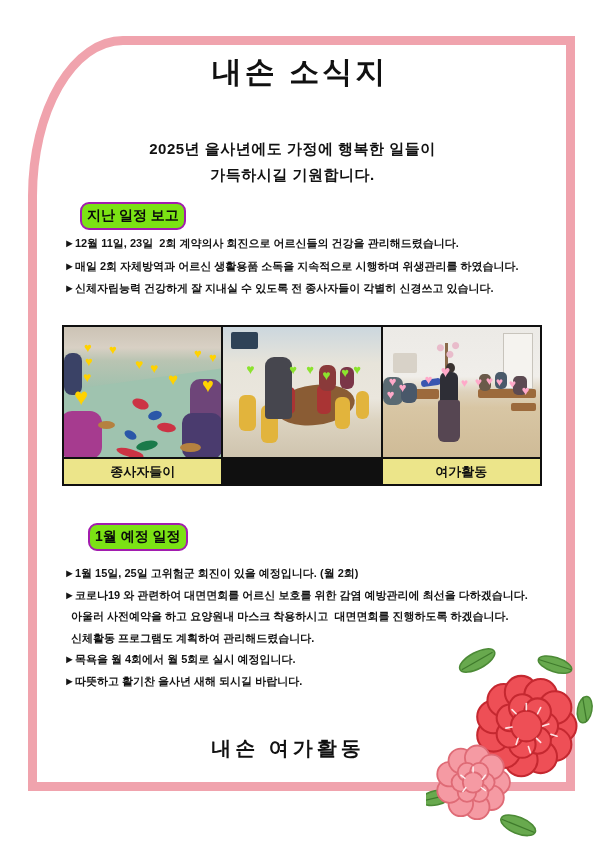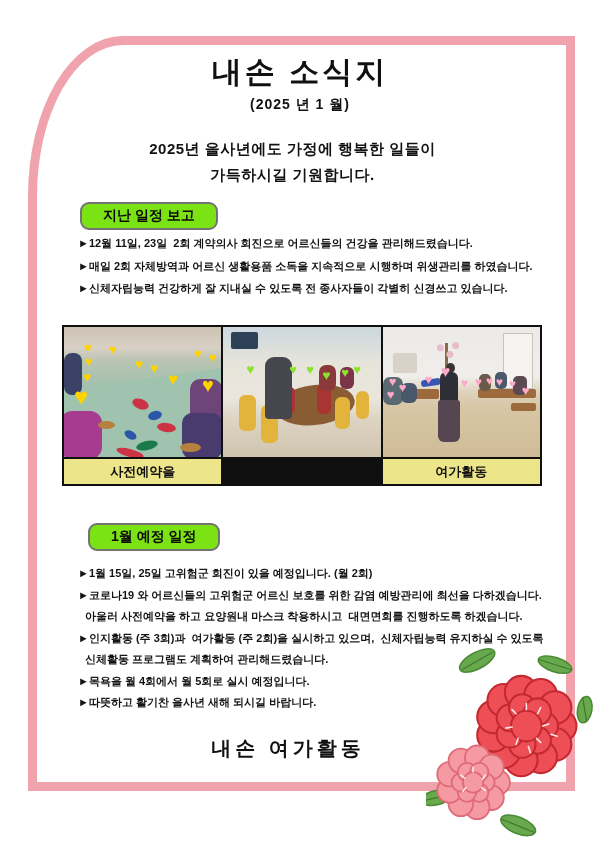--- a/index.html
+++ b/index.html
@@ -11,26 +11,26 @@
          border:9px solid #f0a3ad;border-top-left-radius:95px 160px;}
 
   .title{position:absolute;left:0;right:0;top:52px;text-align:center;
          font-size:30px;font-weight:700;letter-spacing:3px;}
   .subtitle{position:absolute;left:0;right:0;top:96px;text-align:center;
             font-size:14px;font-weight:700;letter-spacing:1px;}
 
   .greeting{position:absolute;left:0;right:15px;top:136px;text-align:center;
             font-size:15px;font-weight:700;line-height:26px;letter-spacing:.5px;}
 
-  .badge{position:absolute;display:inline-block;background:#7be214;border:2px solid #737373;
-         border-radius:9px;padding:3px 21px;font-size:14px;font-weight:700;color:#0a0a0a;}
+  .badge{position:absolute;display:inline-block;background:#7be214;border:2px solid #a21caf;
+         border-radius:9px;padding:3px 5px;font-size:14px;font-weight:700;color:#0a0a0a;}
   .badge1{left:80px;top:202px;}
   .badge2{left:88px;top:523px;}
 
-  .bullets{position:absolute;left:64px;font-size:11px;font-weight:700;color:#141414;margin-left:14px;}
+  .bullets{position:absolute;left:64px;font-size:11px;font-weight:700;color:#141414;}
   .bullets1{top:232px;line-height:22.5px;}
   .bullets2{top:563px;line-height:21.5px;}
   .bullet{white-space:pre;}
   .bullet.cont{padding-left:7px;}
 
   
   .photo-table{position:absolute;left:62px;top:325px;width:480px;display:flex;
                border:2px solid #101010;box-sizing:border-box;background:#101010;}
   .photo-cell{flex:1;display:flex;flex-direction:column;min-width:0;}
   .photo-cell + .photo-cell{border-left:2px solid #101010;}
@@ -58,21 +58,20 @@
   .flowers{position:absolute;left:426px;top:646px;width:172px;height:200px;z-index:5;}
 </style>
 </head>
 <body>
 
 <div id="page">
 
   <div class="frame"></div>
 
   <div class="title">내손 소식지</div>
-  <div class="subtitle">(2025 년 1 월)</div>
 
   <div class="greeting">
     <div>2025년 을사년에도 가정에 행복한 일들이</div>
     <div>가득하시길 기원합니다.</div>
   </div>
 
   <div class="badge badge1">지난 일정 보고</div>
 
   <div class="bullets bullets1">
     <div class="bullet">►12월 11일, 23일  2회 계약의사 회진으로 어르신들의 건강을 관리해드렸습니다.</div>
@@ -103,21 +102,21 @@
         <span class="heart" style="left:19px;top:43px;font-size:14px;">♥</span>
         <span class="heart" style="left:10px;top:58px;font-size:24px;">♥</span>
         <span class="heart" style="left:45px;top:16px;font-size:13px;">♥</span>
         <span class="heart" style="left:71px;top:30px;font-size:14px;">♥</span>
         <span class="heart" style="left:86px;top:34px;font-size:14px;">♥</span>
         <span class="heart" style="left:104px;top:44px;font-size:17px;">♥</span>
         <span class="heart" style="left:130px;top:20px;font-size:13px;">♥</span>
         <span class="heart" style="left:145px;top:24px;font-size:13px;">♥</span>
         <span class="heart" style="left:138px;top:48px;font-size:20px;">♥</span>
       </div>
-      <div class="caption">사전예약을</div>
+      <div class="caption">종사자들이</div>
     </div>
 
     <div class="photo-cell">
       <div class="photo ph2">
 
         <div class="blob" style="left:8px;top:5px;width:27px;height:17px;background:#2e4257;border-radius:2px;"></div>
         <div class="blob" style="left:52px;top:58px;width:80px;height:40px;background:#8a5c34;border-radius:50%;transform:rotate(-7deg);"></div>
         <div class="blob" style="left:16px;top:68px;width:17px;height:36px;background:#e2b43c;border-radius:6px;"></div>
         <div class="blob" style="left:38px;top:78px;width:17px;height:38px;background:#e2b43c;border-radius:6px;"></div>
         <div class="blob" style="left:112px;top:70px;width:15px;height:32px;background:#e2b43c;border-radius:6px;"></div>
@@ -169,23 +168,22 @@
       </div>
       <div class="caption">여가활동</div>
     </div>
 
   </div>
 
   <div class="badge badge2">1월 예정 일정</div>
 
   <div class="bullets bullets2">
     <div class="bullet">►1월 15일, 25일 고위험군 회진이 있을 예정입니다. (월 2회)</div>
-    <div class="bullet">►코로나19 와 어르신들의 고위험군 어르신 보호를 위한 감염 예방관리에 최선을 다하겠습니다.</div>
+    <div class="bullet">►코로나19 와 관련하여 대면면회를 어르신 보호를 위한 감염 예방관리에 최선을 다하겠습니다.</div>
     <div class="bullet cont">아울러 사전예약을 하고 요양원내 마스크 착용하시고  대면면회를 진행하도록 하겠습니다.</div>
-    <div class="bullet">►인지활동 (주 3회)과  여가활동 (주 2회)을 실시하고 있으며,  신체자립능력 유지하실 수 있도록</div>
     <div class="bullet cont">신체활동 프로그램도 계획하여 관리해드렸습니다.</div>
     <div class="bullet">►목욕을 월 4회에서 월 5회로 실시 예정입니다.</div>
     <div class="bullet">►따뜻하고 활기찬 을사년 새해 되시길 바랍니다.</div>
   </div>
 
   <div class="signature">내손 여가활동</div>
 
   <svg class="flowers" viewBox="0 0 168 195">
 
     <g stroke="#4c8a36" stroke-width="1.5" fill="#68a94e">

